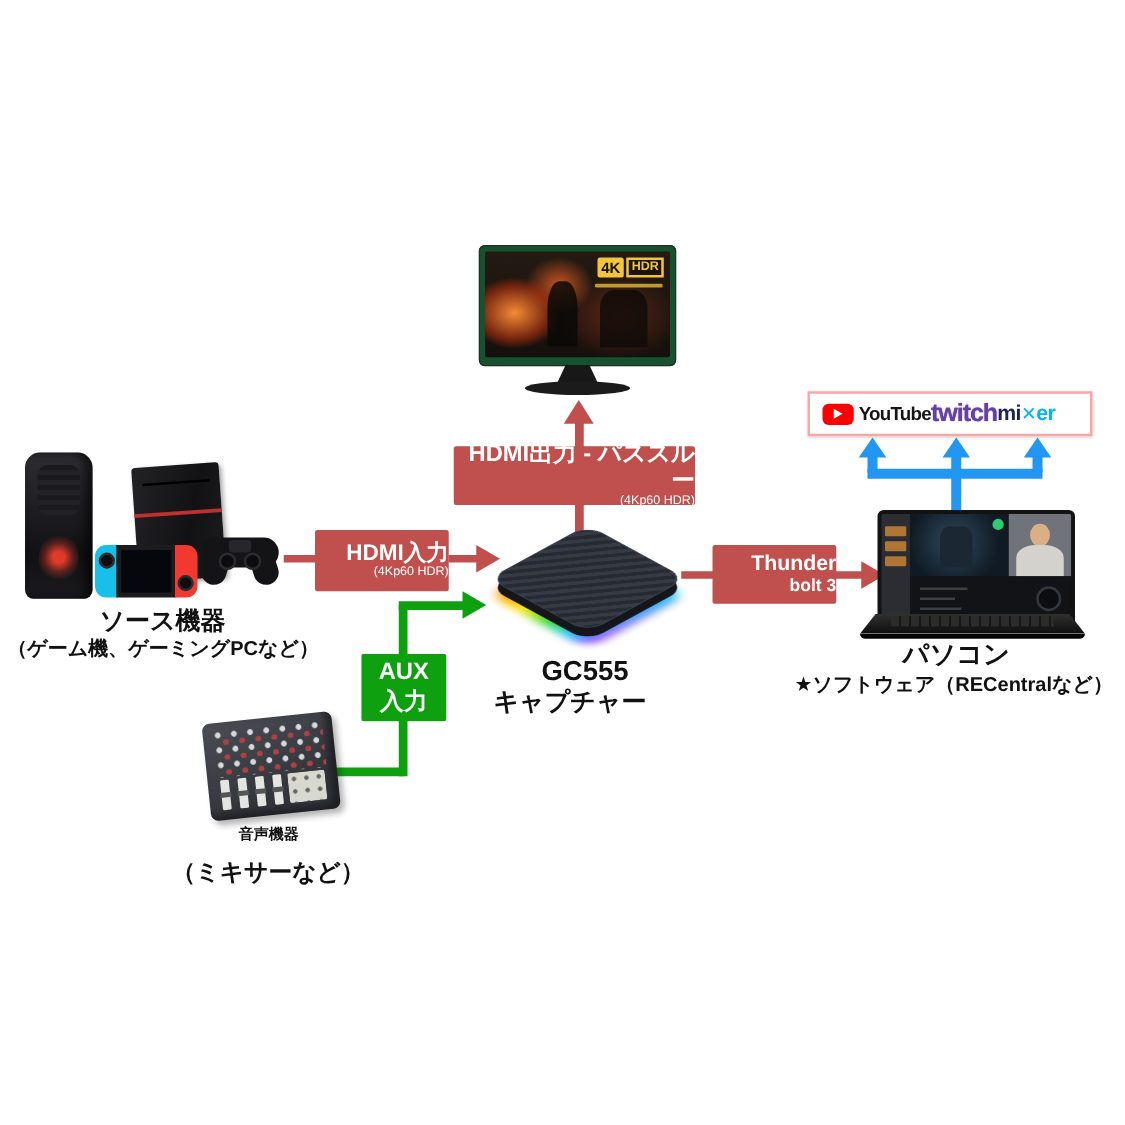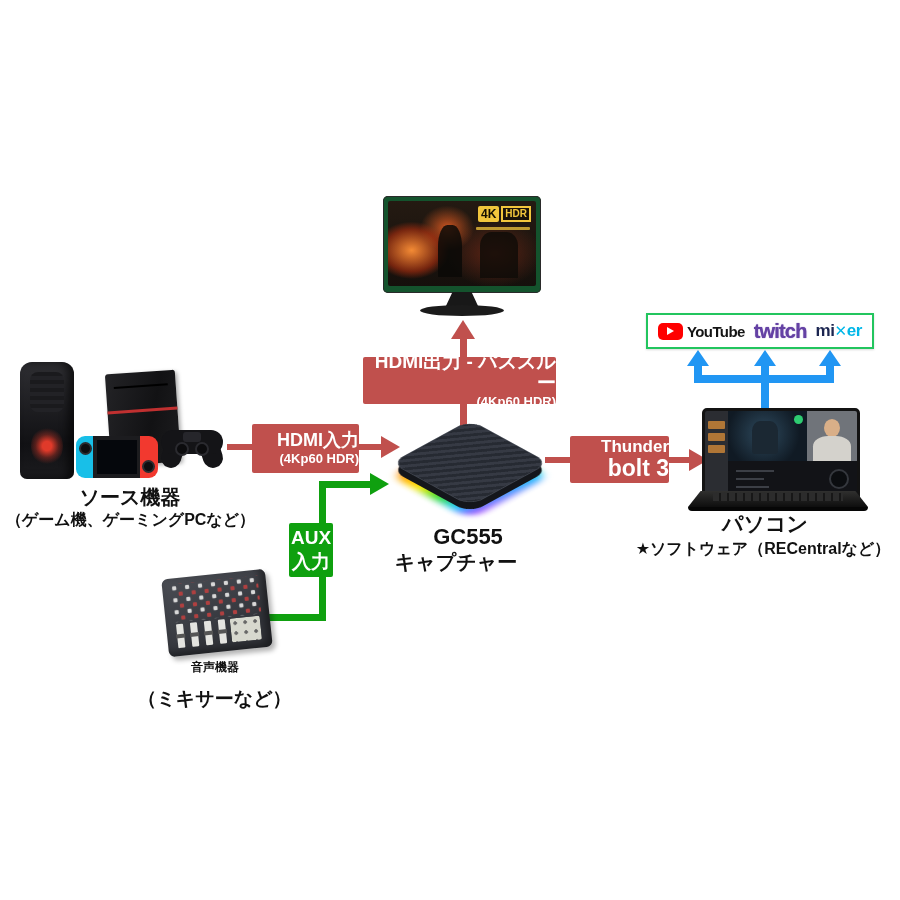--- a/index.html
+++ b/index.html
@@ -6,21 +6,21 @@
   .canvas{position:relative;width:900px;height:900px;background:#fff;overflow:hidden;
           font-family:"Liberation Sans","DejaVu Sans",sans-serif;}
 
   
   .lbl{position:absolute;color:#111;font-weight:bold;text-align:center;line-height:1.15;}
 
   
   .redbox{position:absolute;background:#c0504d;color:#fff;text-align:right;border-radius:2px;
           display:flex;flex-direction:column;justify-content:center;}
   .redbox .t1{font-weight:bold;font-size:19px;line-height:1.1;}
-  .redbox .t2{font-weight:bold;font-size:13px;line-height:1.2;}
+  .redbox .t2{font-weight:normal;font-size:10px;line-height:1.2;}
   .rline{position:absolute;background:#c0504d;}
   .gline{position:absolute;background:#0fa00f;}
   .bline{position:absolute;background:#2196f3;}
   .head-r{position:absolute;width:0;height:0;border-top:11px solid transparent;border-bottom:11px solid transparent;border-left:19px solid #c0504d;}
   .head-r.green{border-left-color:#0fa00f;}
   .head-u{position:absolute;width:0;height:0;border-left:12px solid transparent;border-right:12px solid transparent;border-bottom:19px solid #c0504d;}
   .head-u.blue{border-left-width:11px;border-right-width:11px;border-bottom:16px solid #2196f3;}
 
   .greenbox{position:absolute;background:#0fa00f;color:#fff;text-align:center;border-radius:2px;
             display:flex;flex-direction:column;justify-content:center;z-index:5;}
@@ -76,22 +76,22 @@
   .lt-cambtn{position:absolute;right:6%;top:22%;width:16px;height:16px;border-radius:50%;background:#0b0d10;border:2px solid #34373d;}
   .lt-base{position:absolute;left:0;top:87px;width:180px;height:16px;
            clip-path:polygon(7% 0,93% 0,100% 100%,0 100%);
            background:linear-gradient(#30302f,#0e0e0e);}
   .lt-keys{position:absolute;left:14%;top:2px;width:72%;height:8px;
            background:repeating-linear-gradient(90deg,#2c2c2c 0 6px,#171717 6px 8px);}
   .lt-lip{position:absolute;left:0;top:103px;width:180px;height:4px;border-radius:0 0 6px 6px;background:#060606;}
 
   
   .svcbox{position:absolute;left:646px;top:313px;width:228px;height:36px;background:#fff;
-          border:2px solid #22c55e;box-shadow:0 1px 2px rgba(0,0,0,.15);
-          display:flex;align-items:center;justify-content:space-between;padding:0 10px;box-sizing:border-box;z-index:4;}
+          border:2px solid #fca5a5;box-shadow:0 1px 2px rgba(0,0,0,.15);
+          display:flex;align-items:center;padding:0 10px;box-sizing:border-box;z-index:4;}
   .svc{display:flex;align-items:center;gap:4px;}
   .yt-icon{width:25px;height:17px;background:#ff0000;border-radius:5px;position:relative;}
   .yt-icon::after{content:"";position:absolute;left:9px;top:4.5px;width:0;height:0;
                   border-top:4px solid transparent;border-bottom:4px solid transparent;border-left:7px solid #fff;}
   .yt-text{color:#141414;font-weight:bold;font-size:15px;letter-spacing:-0.6px;}
   .twitch-text{color:#6441a4;font-weight:bold;font-size:20px;letter-spacing:-0.8px;
                text-shadow:0 0 1px #6441a4;}
   .mixer-text{font-weight:bold;font-size:17px;letter-spacing:-0.4px;}
   .mx-mi{color:#1b2550;} .mx-x{color:#00b7e8;font-size:15px;} .mx-er{color:#00b7e8;}
 
@@ -176,21 +176,21 @@
   <div class="redbox" style="left:252px;top:424px;width:107px;height:49px;">
     <div class="t1" style="font-size:18px;">HDMI入力</div>
     <div class="t2">(4Kp60 HDR)</div>
   </div>
   <div class="rline" style="left:359px;top:444px;width:24px;height:6px;"></div>
   <div class="head-r" style="left:381px;top:436px;"></div>
 
   <div class="rline" style="left:545px;top:457px;width:26px;height:6px;"></div>
   <div class="redbox" style="left:570px;top:436px;width:99px;height:47px;">
     <div class="t1" style="font-size:17px;">Thunder</div>
-    <div class="t1" style="font-size:23px;">bolt 3</div>
+    <div class="t1" style="font-size:14px;">bolt 3</div>
   </div>
   <div class="rline" style="left:668px;top:457px;width:23px;height:6px;"></div>
   <div class="head-r" style="left:689px;top:449px;"></div>
 
   <div class="svcbox">
     <div class="svc">
       <span class="yt-icon"></span>
       <span class="yt-text">YouTube</span>
     </div>
     <div class="svc">
@@ -266,21 +266,21 @@
     <div class="ctl-st1"></div>
     <div class="ctl-st2"></div>
   </div>
   <div class="lbl" style="left:30px;top:486px;width:200px;font-size:20px;">ソース機器</div>
   <div class="lbl" style="left:3px;top:511px;width:255px;font-size:16px;">（ゲーム機、ゲーミングPCなど）</div>
 
   <div class="gline" style="left:319px;top:484px;width:7px;height:137px;"></div>
   <div class="gline" style="left:319px;top:481px;width:53px;height:7px;"></div>
   <div class="head-r green" style="left:370px;top:473px;"></div>
   <div class="gline" style="left:248px;top:614px;width:75px;height:7px;"></div>
-  <div class="greenbox" style="left:289px;top:523px;width:44px;height:54px;">
+  <div class="greenbox" style="left:289px;top:523px;width:68px;height:54px;">
     <div class="t1">AUX</div>
     <div class="t1">入力</div>
   </div>
 
   <div class="mixer">
     <div class="mx-body"></div>
     <div class="mx-knobs"></div>
     <div class="mx-fader" style="left:10px;"></div>
     <div class="mx-fader" style="left:24px;"></div>
     <div class="mx-fader" style="left:38px;"></div>

